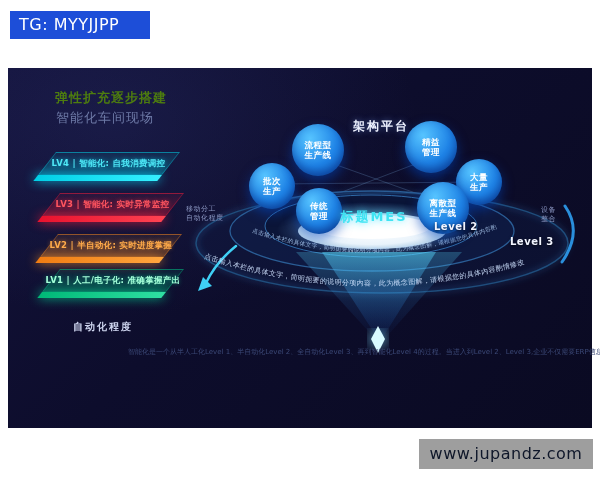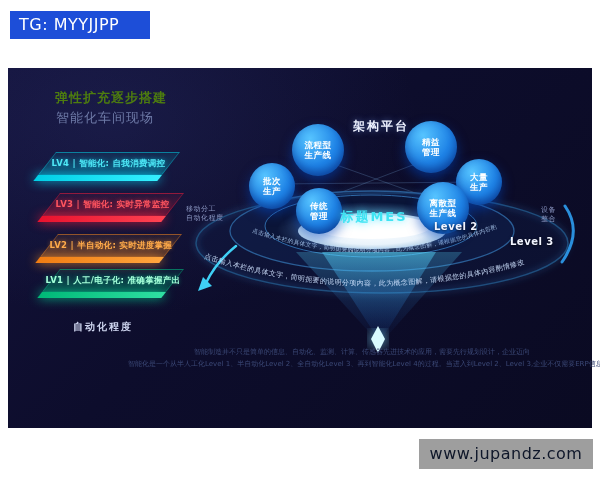--- a/index.html
+++ b/index.html
@@ -203,19 +203,18 @@
 <div class="abs side-label" style="left:186px;top:205px;">
   <div>移动分工</div>
   <div>自动化程度</div>
 </div>
 <div class="abs side-label" style="left:541px;top:206px;">
   <div>设备</div>
   <div>整合</div>
 </div>
 
 <div class="abs para">
-  <div>智能制造并不只是简单的信息、自动化、监测、计算、传感器先进技术的应用，需要先行规划设计，企业迈向</div>
   <div>智能化是一个从半人工化Level 1、半自动化Level 2、全自动化Level 3、再到智能化Level 4的过程。当进入到Level 2、Level 3,企业不仅需要ERP信息化系</div>
 </div>
 
 <div class="abs site-box">
   <span>www.jupandz.com</span>
 </div>
 
 </body></html>

